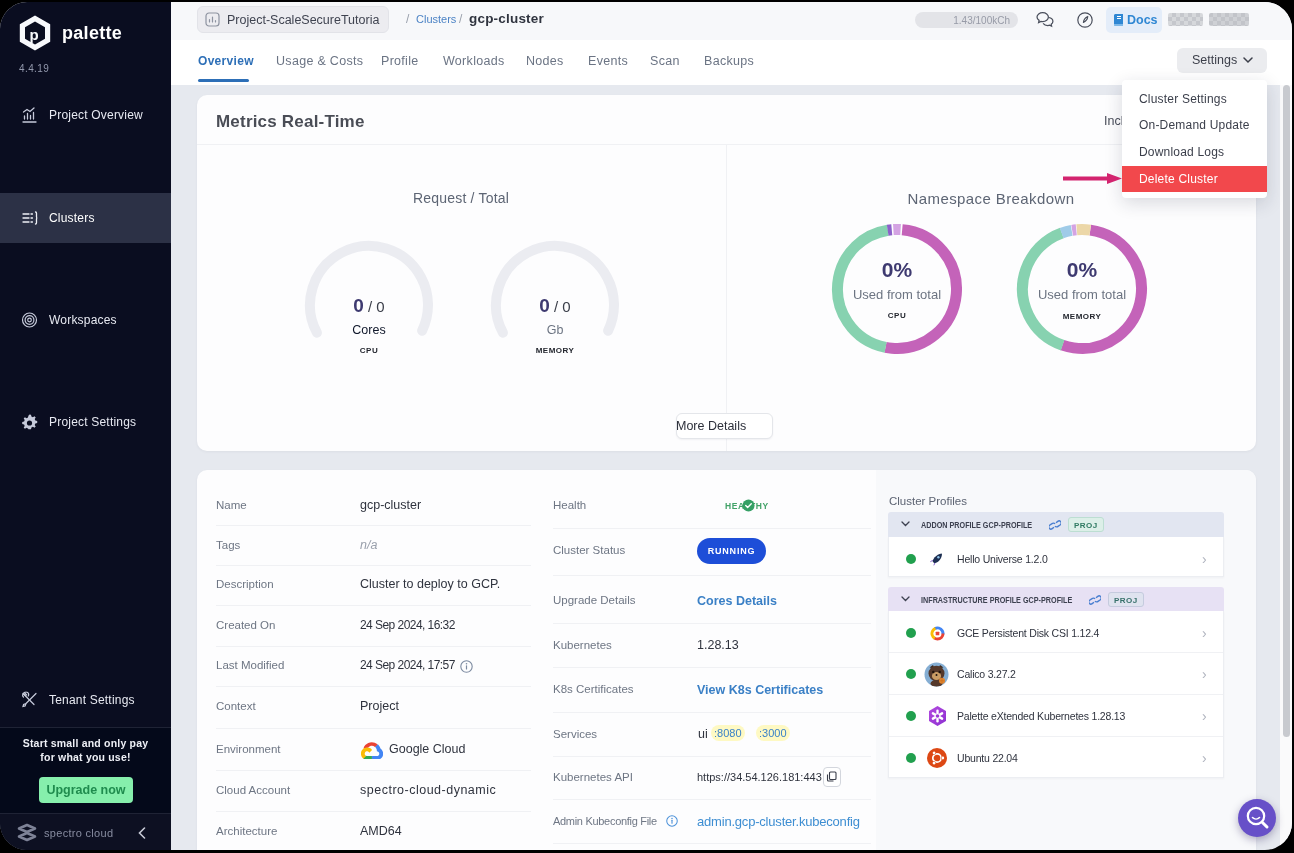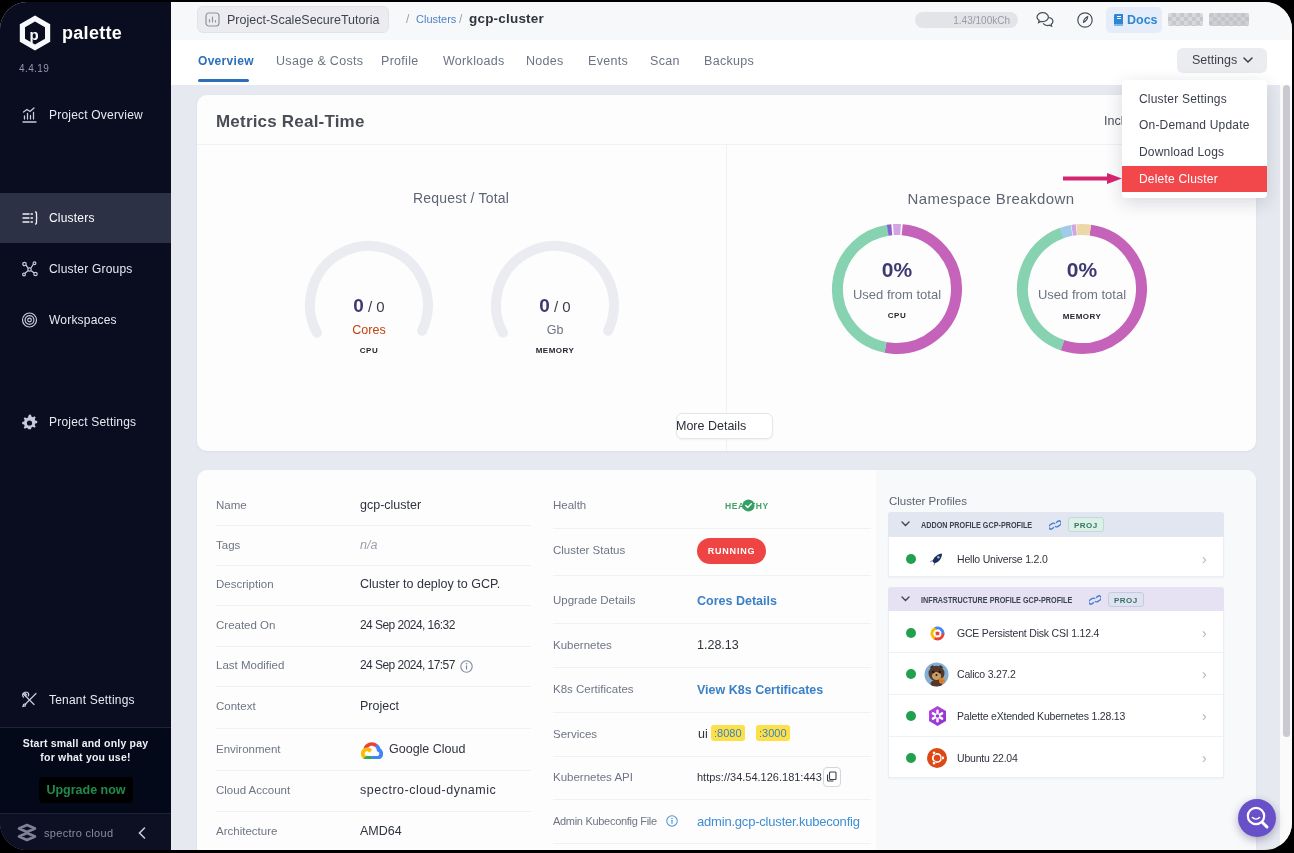--- a/index.html
+++ b/index.html
@@ -9,21 +9,21 @@
 .page{position:absolute;left:0;top:-2px;width:1294px;height:853px}
 .a{position:absolute}
 .lbl{position:absolute;font-size:11.5px;color:#6e7684}
 .val{position:absolute;font-size:12.5px;color:#2f333e;letter-spacing:0}
 .blue{color:#3b80c6;font-weight:bold}
 .hr{position:absolute;height:1px;background:#f0f1f4}
 .navitem{position:absolute;left:0;width:171px;height:48px}
 .navitem .nt{position:absolute;left:49px;top:50%;transform:translateY(-50%);font-size:12px;color:#e7e9f1;letter-spacing:.2px}
 .navitem svg{position:absolute;left:21px;top:50%;transform:translateY(-50%)}
 .tab{position:absolute;top:54px;font-size:12.5px;color:#6b7484;letter-spacing:.3px}
-.chip{position:absolute;background:#fde047;color:#3b82c8;font-size:11px;padding:2px 3px;border-radius:3px}
+.chip{position:absolute;background:#fef9c3;color:#3b82c8;font-size:11px;padding:2px 3px;border-radius:8px}
 .ddi{position:absolute;left:1139px;font-size:12px;color:#3a3e4a;letter-spacing:.2px}
 .rowtx{position:absolute;left:957px;font-size:10.5px;color:#2f333e;letter-spacing:-0.2px}
 .chev{position:absolute;left:1202px;color:#b0b4bf;font-size:14px}
 .grphd{position:absolute;left:888px;width:336px;height:25px}
 .grphd .t{position:absolute;left:33px;top:8px;font-size:8.5px;font-weight:bold;color:#3d4150;letter-spacing:0;transform:scaleX(.85);transform-origin:left center;white-space:nowrap}
 .proj{position:absolute;top:5px;height:15px;line-height:15px;padding:0 5px;border-radius:3px;font-size:8px;font-weight:bold;letter-spacing:.5px}
 .gdot{position:absolute;left:906px;width:10px;height:10px;border-radius:50%;background:#21a04e}
 </style>
 </head>
 <body>
@@ -92,21 +92,21 @@
 <div class="a" style="left:361px;top:190px;width:200px;text-align:center;font-size:14px;color:#5d6574;letter-spacing:.2px">Request / Total</div>
 <div class="a" style="left:891px;top:190px;width:200px;text-align:center;font-size:15px;color:#5d6574;letter-spacing:.4px">Namespace Breakdown</div>
 
 <svg class="a" style="left:301px;top:237px" width="136" height="136" viewBox="0 0 136 136">
 <circle cx="68" cy="68" r="59" fill="none" stroke="#ebecf1" stroke-width="10" stroke-linecap="round" stroke-dasharray="240.4 1000" transform="rotate(152 68 68)"></circle>
 </svg>
 <svg class="a" style="left:487px;top:237px" width="136" height="136" viewBox="0 0 136 136">
 <circle cx="68" cy="68" r="59" fill="none" stroke="#ebecf1" stroke-width="10" stroke-linecap="round" stroke-dasharray="240.4 1000" transform="rotate(152 68 68)"></circle>
 </svg>
 <div class="a" style="left:289px;top:295px;width:160px;text-align:center"><span style="font-size:19px;font-weight:bold;color:#3e3a70">0</span><span style="font-size:15px;color:#3a3e49"> / 0</span></div>
-<div class="a" style="left:289px;top:323px;width:160px;text-align:center;font-size:12.5px;color:#c2410c">Cores</div>
+<div class="a" style="left:289px;top:323px;width:160px;text-align:center;font-size:12.5px;color:#0f172a">Cores</div>
 <div class="a" style="left:289px;top:346px;width:160px;text-align:center;font-size:8px;font-weight:bold;color:#23262e;letter-spacing:.5px">CPU</div>
 <div class="a" style="left:475px;top:295px;width:160px;text-align:center"><span style="font-size:19px;font-weight:bold;color:#3e3a70">0</span><span style="font-size:15px;color:#3a3e49"> / 0</span></div>
 <div class="a" style="left:475px;top:323px;width:160px;text-align:center;font-size:12.5px;color:#6c7482">Gb</div>
 <div class="a" style="left:475px;top:346px;width:160px;text-align:center;font-size:8px;font-weight:bold;color:#23262e;letter-spacing:.5px">MEMORY</div>
 
 <svg class="a" style="left:830px;top:222px" width="134" height="134" viewBox="0 0 134 134">
 <g fill="none" stroke-width="11">
 <circle cx="67" cy="67" r="59.5" stroke="#c463b9" stroke-dasharray="193.1 1000" transform="rotate(-85 67 67)"></circle>
 <circle cx="67" cy="67" r="59.5" stroke="#87d2b0" stroke-dasharray="166.1 1000" transform="rotate(101 67 67)"></circle>
 <circle cx="67" cy="67" r="59.5" stroke="#8c61c9" stroke-dasharray="4.2 1000" transform="rotate(261 67 67)"></circle>
@@ -173,21 +173,21 @@
       <div class="val" style="left:360px;top:824px">AMD64</div>
 
 <div class="lbl" style="left:553px;top:499px">Health</div>
 <div class="a" style="left:725px;top:501px;font-size:8.5px;font-weight:bold;color:#42a268;letter-spacing:.6px">HEALTHY</div>
 <svg class="a" style="left:742px;top:499px" width="13" height="13" viewBox="0 0 15 15">
         <circle cx="7.5" cy="7.5" r="7" fill="#35a065"></circle>
         <path d="M4.3 7.6l2.2 2.2 4.2-4.4" fill="none" stroke="#fff" stroke-width="1.6" stroke-linecap="round" stroke-linejoin="round"></path>
       </svg>
 <div class="hr" style="left:553px;top:528px;width:318px"></div>
 <div class="lbl" style="left:553px;top:544px">Cluster Status</div>
-<div class="a" style="left:697px;top:538px;width:69px;height:26px;background:#ef4444;border-radius:14px;color:#fff;font-size:9px;font-weight:bold;letter-spacing:.8px;text-align:center;line-height:26px">RUNNING</div>
+<div class="a" style="left:697px;top:538px;width:69px;height:26px;background:#1d4ed8;border-radius:14px;color:#fff;font-size:9px;font-weight:bold;letter-spacing:.8px;text-align:center;line-height:26px">RUNNING</div>
 <div class="hr" style="left:553px;top:575px;width:318px"></div>
 <div class="lbl" style="left:553px;top:594px">Upgrade Details</div>
 <div class="a blue" style="left:697px;top:594px;font-size:12.5px">Cores Details</div>
 <div class="hr" style="left:553px;top:623px;width:318px"></div>
 <div class="lbl" style="left:553px;top:639px">Kubernetes</div>
 <div class="val" style="left:697px;top:638px">1.28.13</div>
 <div class="hr" style="left:553px;top:667px;width:318px"></div>
 <div class="lbl" style="left:553px;top:683px">K8s Certificates</div>
 <div class="a blue" style="left:697px;top:683px;font-size:12.5px">View K8s Certificates</div>
 <div class="hr" style="left:553px;top:712px;width:318px"></div>
@@ -352,33 +352,20 @@
 <div class="a" style="left:0;top:193px;width:171px;height:50px;background:#2c3146"></div>
 <div class="navitem" style="top:194px">
 <svg width="17" height="17" viewBox="0 0 17 17">
           <g stroke="#eef0f6" stroke-width="1.3" fill="none" stroke-linecap="round">
             <path d="M2 4.5h6M10 4.5h1.5M2 8.5h6M10 8.5h1.5M2 12.5h6M10 12.5h1.5"></path>
             <path d="M14.5 2.5c.8 0 1 .4 1 1.2v3.5c0 .8.3 1.3.8 1.3-.5 0-.8.5-.8 1.3v3.5c0 .8-.2 1.2-1 1.2"></path>
           </g>
         </svg>
 <span class="nt" style="color:#fff">Clusters</span>
       </div>
-<div class="navitem" style="top:245px">
-<svg width="18" height="17" viewBox="0 0 18 17">
-          <g stroke="#c6cada" stroke-width="1.2" fill="none">
-            <circle cx="3.5" cy="3.5" r="1.7"></circle>
-            <circle cx="13.5" cy="2.8" r="1.4"></circle>
-            <circle cx="8.5" cy="9" r="1.7"></circle>
-            <circle cx="3" cy="14" r="1.4"></circle>
-            <circle cx="14.5" cy="13.5" r="1.7"></circle>
-            <path d="M5 4.6L7 7.7M12.3 3.8L10 7.5M4 12.8l3-2.5M10.2 10.2l3 2.3"></path>
-          </g>
-        </svg>
-<span class="nt">Cluster Groups</span>
-      </div>
 <div class="navitem" style="top:296px">
 <svg width="17" height="17" viewBox="0 0 17 17">
           <g stroke="#c6cada" stroke-width="1.2" fill="none">
             <circle cx="8.5" cy="8.5" r="7"></circle>
             <circle cx="8.5" cy="8.5" r="4.4"></circle>
             <circle cx="8.5" cy="8.5" r="1.8"></circle>
           </g>
         </svg>
 <span class="nt">Workspaces</span>
       </div>
@@ -398,21 +385,21 @@
             <path d="M2.5 5.5C1.6 4.6 1.5 3 2.3 2l2.2 2.2 1-1L3.3 1c1-.8 2.6-.7 3.5.2.9.9 1.1 2.3.4 3.3"></path>
             <path d="M15 2L5 12M5 12l-2.4.9L2 15l2.1-.6.9-2.4z"></path>
           </g>
         </svg>
 <span class="nt">Tenant Settings</span>
       </div>
 
 <div class="a" style="left:0;top:727px;width:171px;height:86px;background:#04091a;border-top:1px solid #1f2335"></div>
 <div class="a" style="left:0;top:737px;width:171px;text-align:center;font-size:10.5px;font-weight:bold;color:#eef0f6;letter-spacing:.2px">Start small and only pay</div>
 <div class="a" style="left:0;top:751px;width:171px;text-align:center;font-size:10.5px;font-weight:bold;color:#eef0f6;letter-spacing:.2px">for what you use!</div>
-<div class="a" style="left:39px;top:777px;width:94px;height:26px;background:#000000;border-radius:4px;text-align:center;line-height:26px;font-size:12.5px;font-weight:bold;color:#1f8c4e">Upgrade now</div>
+<div class="a" style="left:39px;top:777px;width:94px;height:26px;background:#86efac;border-radius:4px;text-align:center;line-height:26px;font-size:12.5px;font-weight:bold;color:#1f8c4e">Upgrade now</div>
 
 <div class="a" style="left:0;top:813px;width:171px;height:40px;background:#0d1022;border-top:1px solid #1f2335"></div>
 <svg class="a" style="left:15px;top:823px" width="24" height="19" viewBox="0 0 24 19">
         <g stroke="#7d8296" stroke-width="2.6" fill="none" stroke-linejoin="round">
           <path d="M20 5.5L12 2 4 5.5l8 3.5z"></path>
           <path d="M20 13.5L12 10l-8 3.5 8 3.5z"></path>
         </g>
       </svg>
 <div class="a" style="left:44px;top:827px;font-size:11px;color:#878ca0;letter-spacing:.3px">spectro cloud</div>
 <svg class="a" style="left:138px;top:827px" width="8" height="12" viewBox="0 0 8 12">

